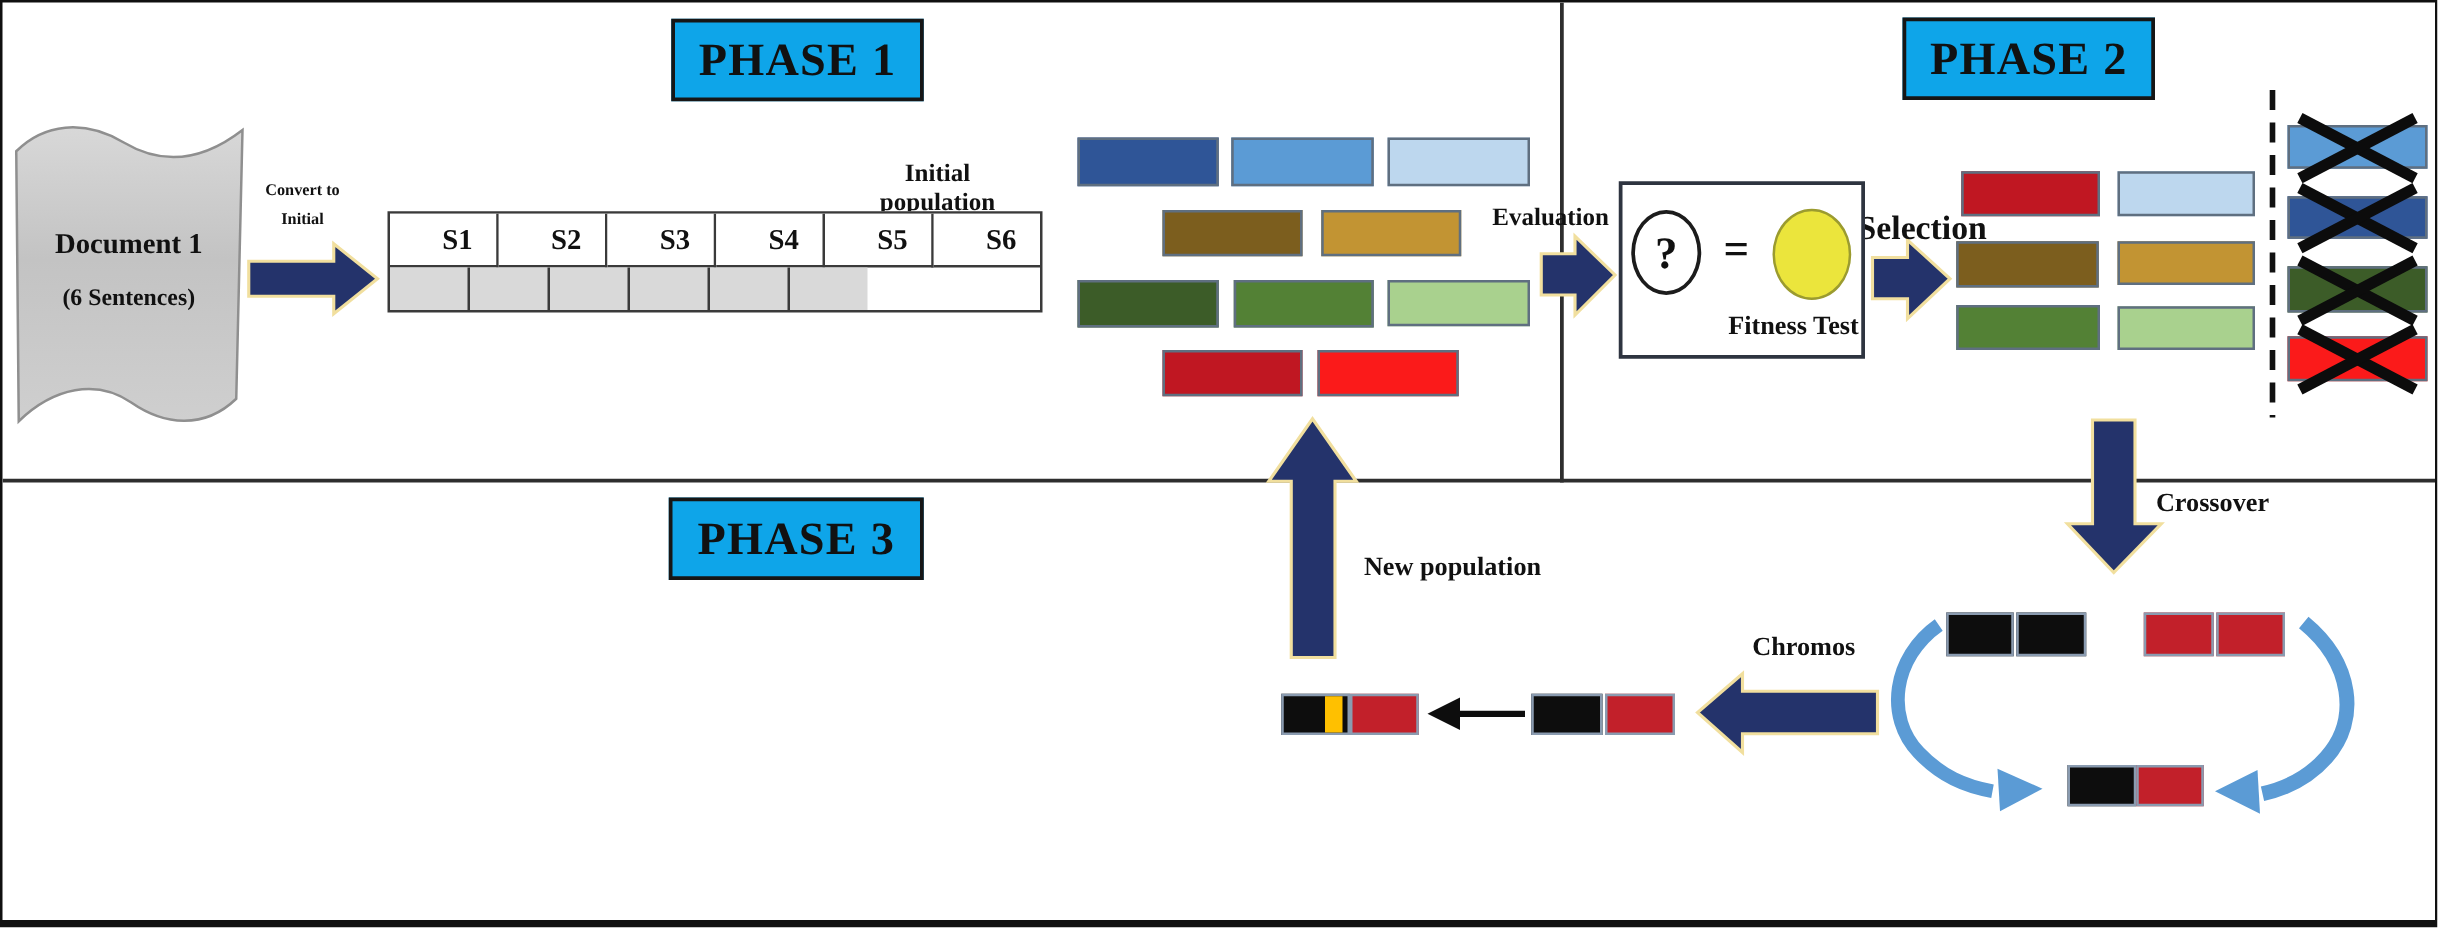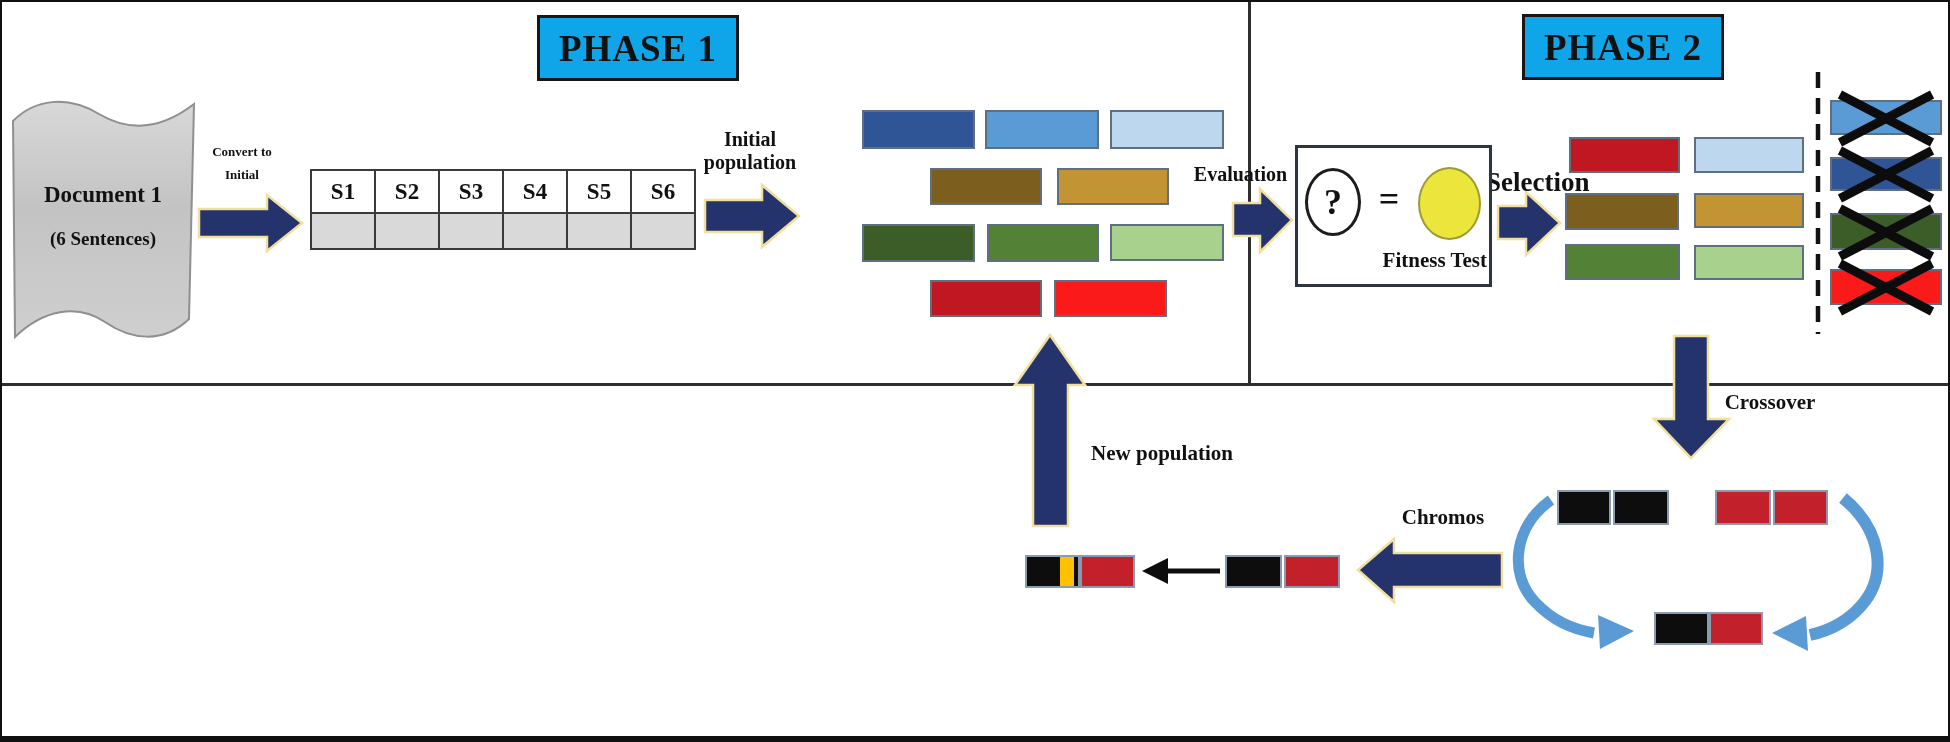--- a/index.html
+++ b/index.html
@@ -28,21 +28,21 @@
   #lbl-convert{left:189px;top:138px;width:102px;font-size:13px;}
   #lbl-initial{left:696px;top:126px;width:104px;font-size:20px;}
   #lbl-eval{left:1186px;top:161px;width:105px;font-size:20px;}
   #lbl-sel{left:1484px;top:169px;width:100px;font-size:27px;}
   #lbl-cross{left:1708px;top:389px;width:120px;font-size:21px;}
   #lbl-mut{left:1381px;top:504px;width:120px;font-size:21px;}
   #lbl-newpop{left:1079px;top:440px;width:162px;font-size:21px;}
   
   .ctable{position:absolute;left:308px;top:167px;z-index:4;border:2px solid #3a3a3a;background:#fff;}
   .trow{display:flex;}
-  .trow.hdr .tcell{height:41px;border-bottom:2px solid #3a3a3a;background:#fff;}
+  .trow.hdr .tcell{height:41px;border-bottom:2px solid #3a3a3a;background:#fff;padding-left:23px;}
   .trow.gry .tcell{height:34px;background:#d9d9d9;}
   .tcell{width:62px;border-right:2px solid #3a3a3a;display:flex;align-items:center;justify-content:center;
          font-weight:bold;font-size:23px;}
   .tcell:last-child{border-right:none;}
   
   #bars-layer{position:absolute;left:0;top:0;width:1950px;height:742px;z-index:3;pointer-events:none;}
   .chromo{position:absolute;border:2px solid #5f6f80;box-sizing:border-box;}
   .chromo.stripe{border:none;z-index:3;}
   .xmark{position:absolute;width:92px;height:48px;z-index:4;}
   .xmark i{position:absolute;left:-6px;top:20px;width:104px;height:9px;background:#0c0c0c;display:block;}
@@ -68,20 +68,23 @@
 
   <div class="divider" id="vdiv"></div>
   <div class="divider" id="hdiv"></div>
 
   <div class="phasebox" id="phase1">
     <span>PHASE 1</span>
   </div>
   <div class="phasebox" id="phase2">
     <span>PHASE 2</span>
   </div>
+  <div class="phasebox" id="phase3">
+    <span>PHASE 3</span>
+  </div>
 
   <svg id="docshape" width="195" height="265" viewBox="0 0 195 265">
     <defs>
       <linearGradient id="gdoc" x1="0" y1="0" x2="0" y2="1">
         <stop offset="0" stop-color="#d8d8d8"></stop>
         <stop offset="0.45" stop-color="#c3c3c3"></stop>
         <stop offset="1" stop-color="#cfcfcf"></stop>
       </linearGradient>
     </defs>
     <path d="M 6 34 C 28 12 60 8 92 27 C 124 46 156 41 187 17 L 182 232 C 156 257 124 253 98 235 C 70 216 36 223 8 250 Z" fill="url(#gdoc)" stroke="#8f8f8f" stroke-width="2"></path>

